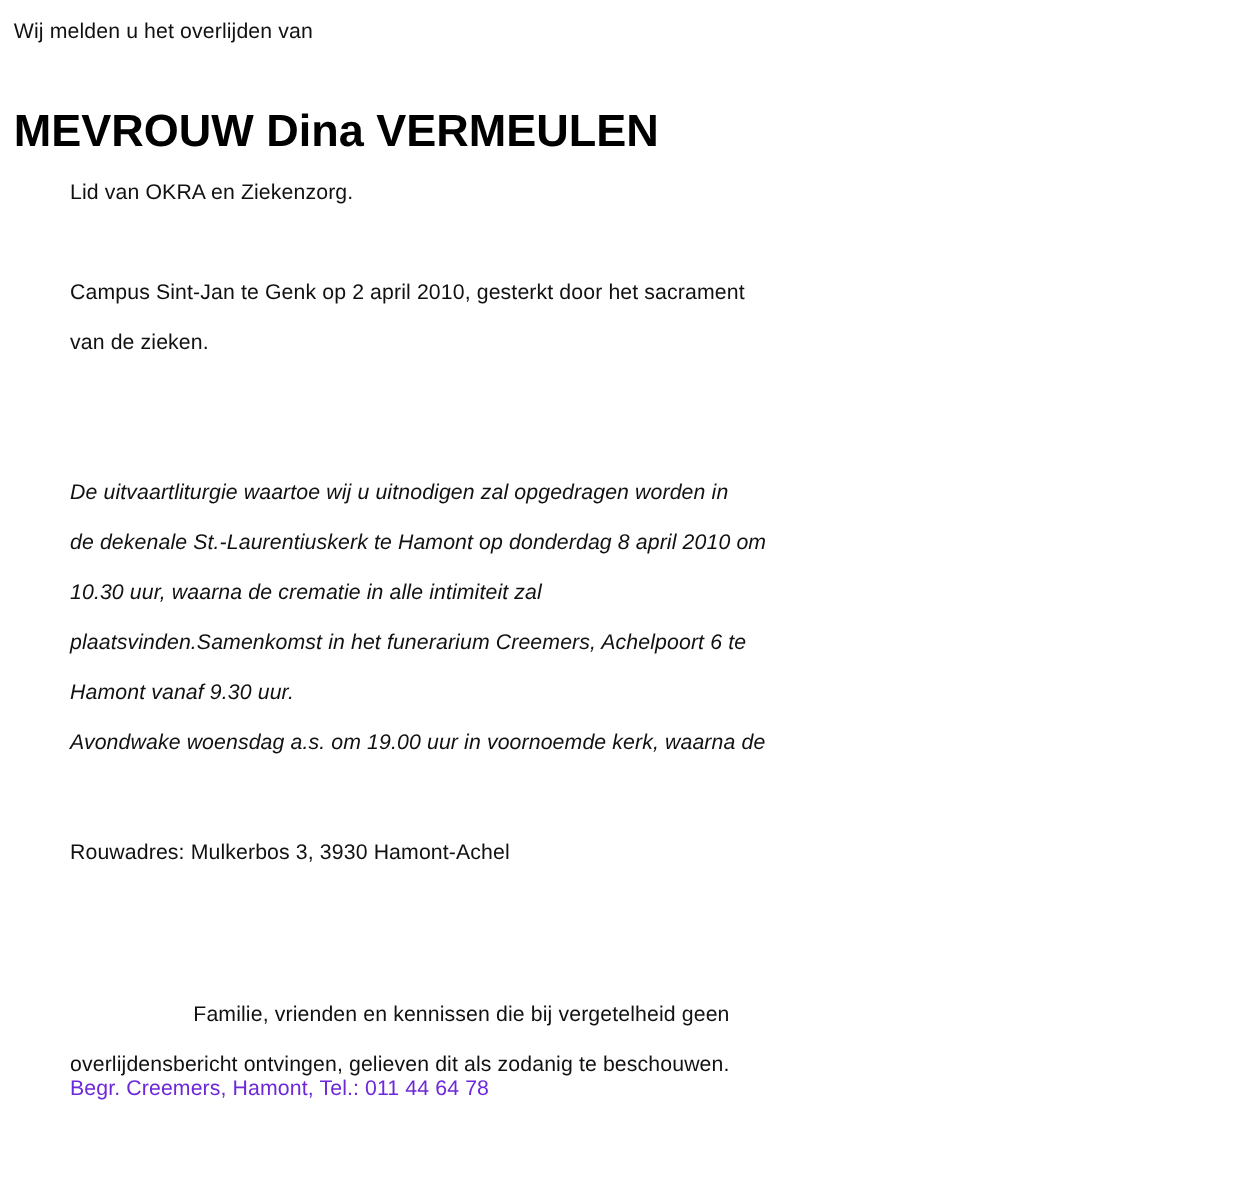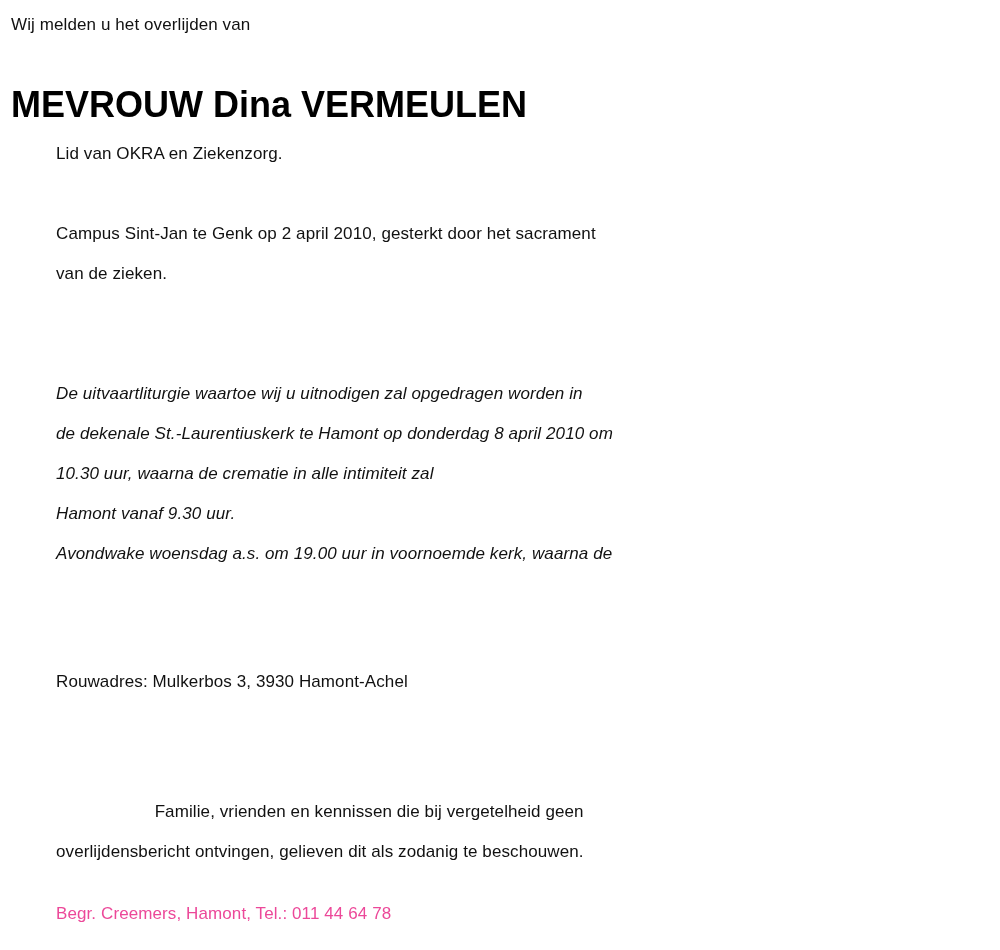--- a/index.html
+++ b/index.html
@@ -18,21 +18,21 @@
       position: absolute; top: 82px; left: 11px;
       font-size: 36px; font-weight: bold; line-height: 46px; white-space: nowrap;
       color: #000000;
     }
     .block { position: absolute; left: 11px; margin-left: 45px; }
     .b-membership { top: 134px; }
     .b-birth { top: 214px; }
     .b-funeral { top: 374px; font-style: italic; }
     .b-address { top: 662px; text-align: center; }
     .b-notice { top: 792px; text-align: right; }
-    .b-footer { top: 894px; color: #ec4899; }
+    .b-footer { top: 851px; color: #6d28d9; }
   </style>
 </head>
 <body>
 
 <div class="doc">
   <div class="line intro">Wij melden u het overlijden van</div>
 
   <div class="name">MEVROUW Dina VERMEULEN</div>
 
   <div class="block b-membership">
@@ -41,20 +41,21 @@
 
   <div class="block b-birth">
     <div class="line">Campus Sint-Jan te Genk op 2 april 2010, gesterkt door het sacrament</div>
     <div class="line">van de zieken.</div>
   </div>
 
   <div class="block b-funeral">
     <div class="line">De uitvaartliturgie waartoe wij u uitnodigen zal opgedragen worden in</div>
     <div class="line">de dekenale St.-Laurentiuskerk te Hamont op donderdag 8 april 2010 om</div>
     <div class="line">10.30 uur, waarna de crematie in alle intimiteit zal</div>
+    <div class="line">plaatsvinden.Samenkomst in het funerarium Creemers, Achelpoort 6 te</div>
     <div class="line">Hamont vanaf 9.30 uur.</div>
     <div class="line">Avondwake woensdag a.s. om 19.00 uur in voornoemde kerk, waarna de</div>
   </div>
 
   <div class="block b-address">
     <div class="line">Rouwadres: Mulkerbos 3, 3930 Hamont-Achel</div>
   </div>
 
   <div class="block b-notice">
     <div class="line">Familie, vrienden en kennissen die bij vergetelheid geen</div>

